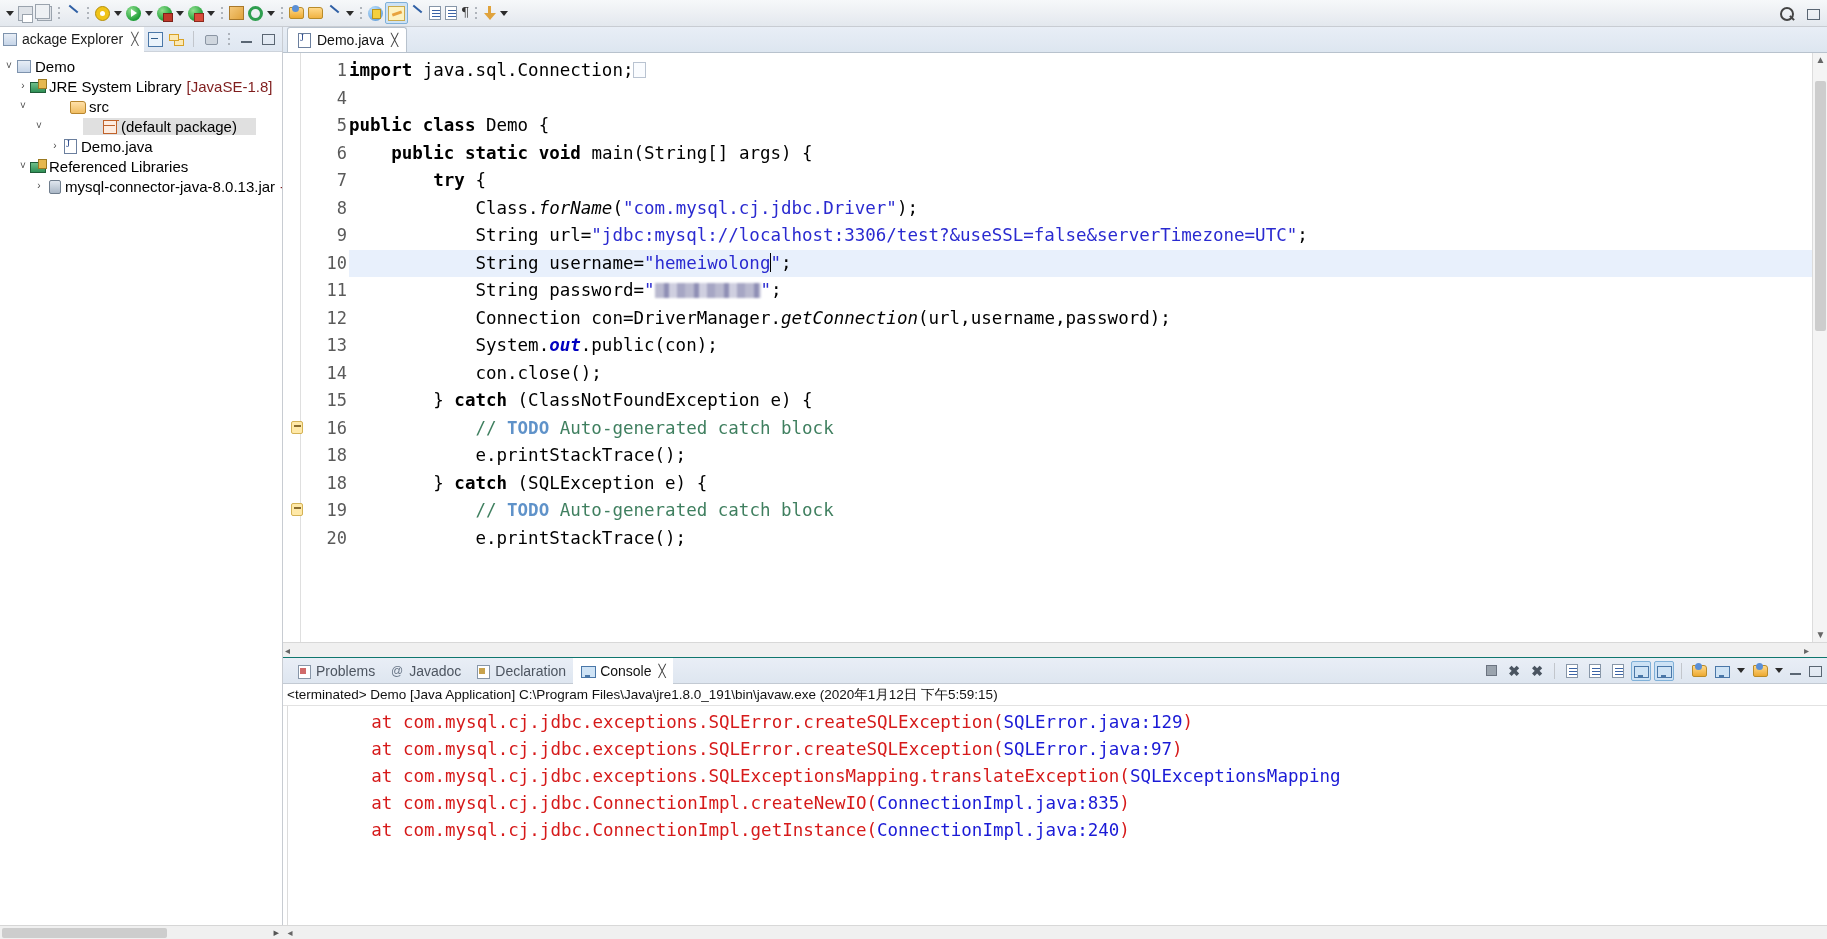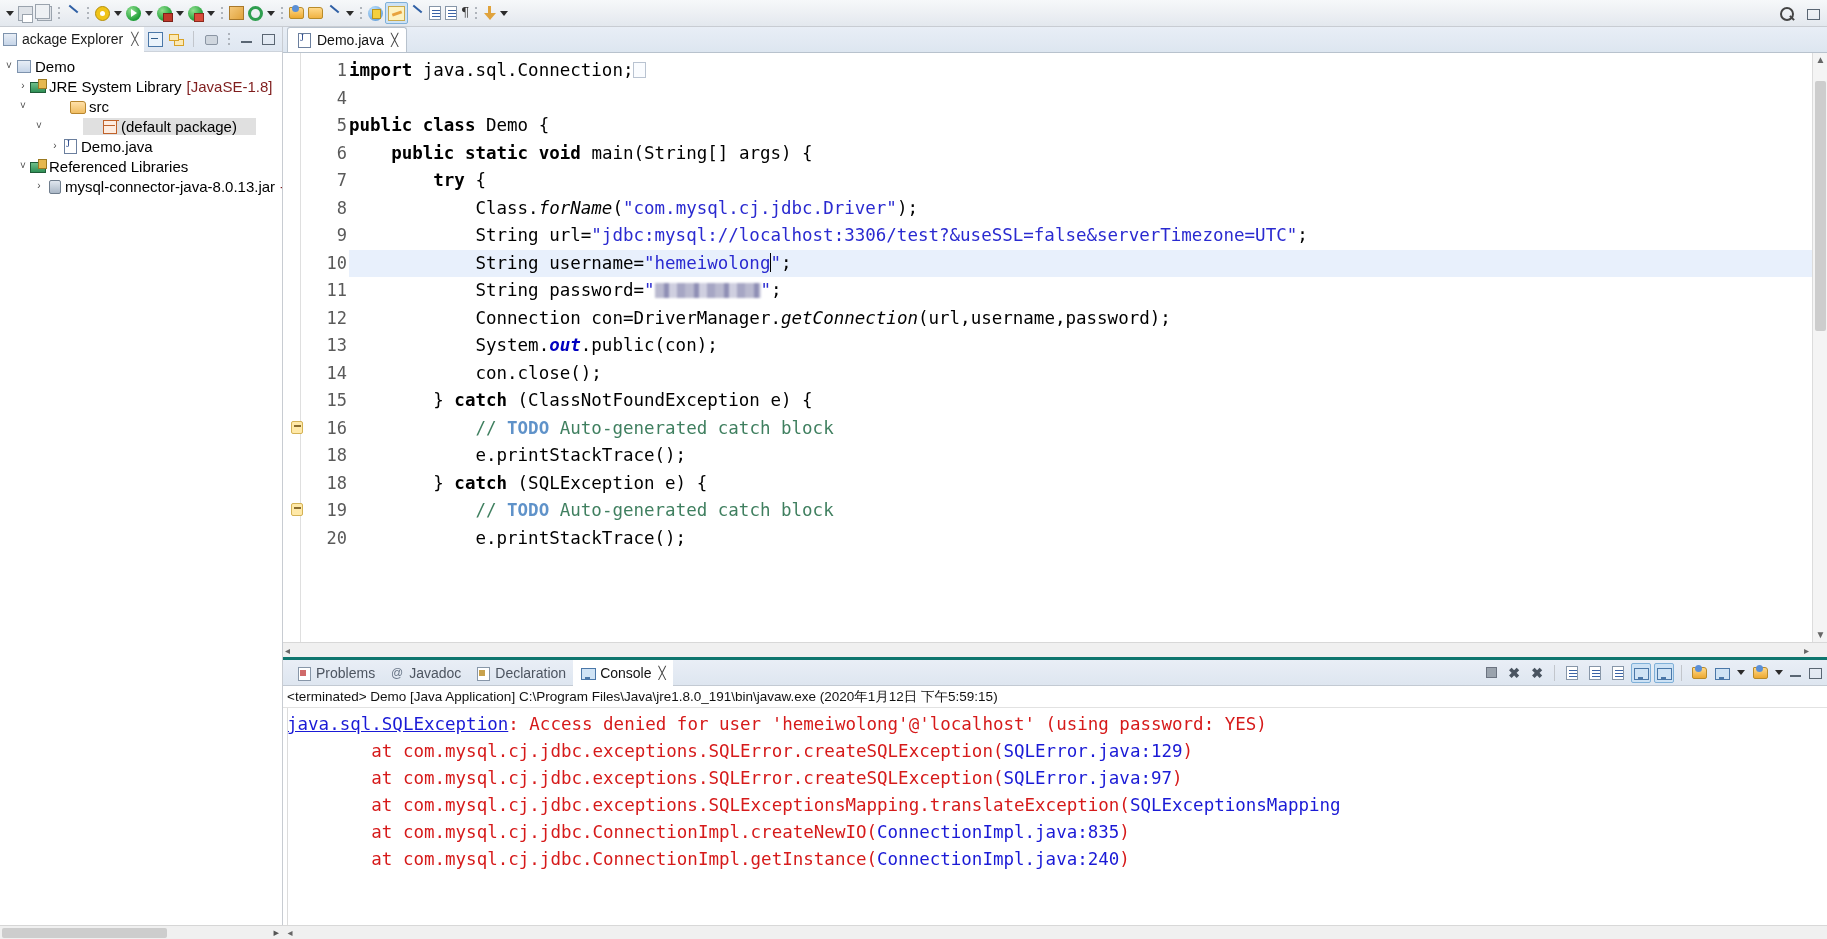--- a/index.html
+++ b/index.html
@@ -172,21 +172,21 @@
   .vscroll-editor .varrow { position: absolute; left: 0; width: 15px; height: 14px; color: #666; font-size: 10px; text-align: center; line-height: 14px; }
 
   .hscroll-editor {
     height: 15px; min-height: 15px; background: #f0f0f0;
     border-top: 1px solid #d8d8d8; display: flex; align-items: center;
     justify-content: space-between; padding: 0 2px;
     font-size: 10px; color: #666;
   }
 
   
-  .console-panel { height: 282px; min-height: 282px; display: flex; flex-direction: column; background: #fff; border-top: 3px solid #0f766e; }
+  .console-panel { height: 282px; min-height: 282px; display: flex; flex-direction: column; background: #fff; border-top: 1px solid #0f766e; }
   .console-tabbar {
     height: 26px; min-height: 26px;
     background: linear-gradient(to bottom,#e9eef6,#dee6f0);
     display: flex; align-items: center; position: relative;
     border-bottom: 1px solid #c3cad3;
     padding-left: 6px;
   }
   .ctab {
     display: flex; align-items: center; gap: 4px;
     height: 26px; padding: 0 7px; font-size: 14px; color: #4d5560;
@@ -623,21 +623,20 @@
             <span class="tb-arrow"></span>
             <span class="ve-ico ve-min"></span>
             <span class="ve-ico ve-max"></span>
           </div>
         </div>
 
         <div class="console-status">&lt;terminated&gt; Demo [Java Application] C:\Program Files\Java\jre1.8.0_191\bin\javaw.exe (2020年1月12日 下午5:59:15)</div>
 
         <div class="console-body" id="console-out">
           <div class="console-left-margin"></div>
-        <div class="errline"><span class="link">java.sql.SQLException</span><span>: Access denied for user 'hemeiwolong'@'localhost' (using password: YES)</span></div>
             <div class="errline"><span>	at com.mysql.cj.jdbc.exceptions.SQLError.createSQLException(</span><span class="errlink">SQLError.java:129</span><span>)</span></div>
             <div class="errline"><span>	at com.mysql.cj.jdbc.exceptions.SQLError.createSQLException(</span><span class="errlink">SQLError.java:97</span><span>)</span></div>
             <div class="errline"><span>	at com.mysql.cj.jdbc.exceptions.SQLExceptionsMapping.translateException(</span><span class="errlink">SQLExceptionsMapping</span></div>
             <div class="errline"><span>	at com.mysql.cj.jdbc.ConnectionImpl.createNewIO(</span><span class="errlink">ConnectionImpl.java:835</span><span>)</span></div>
             <div class="errline"><span>	at com.mysql.cj.jdbc.ConnectionImpl.getInstance(</span><span class="errlink">ConnectionImpl.java:240</span><span>)</span></div>
           </div>
 
         <div class="console-hscroll">
           <span class="harrow">◂</span>
         </div>

